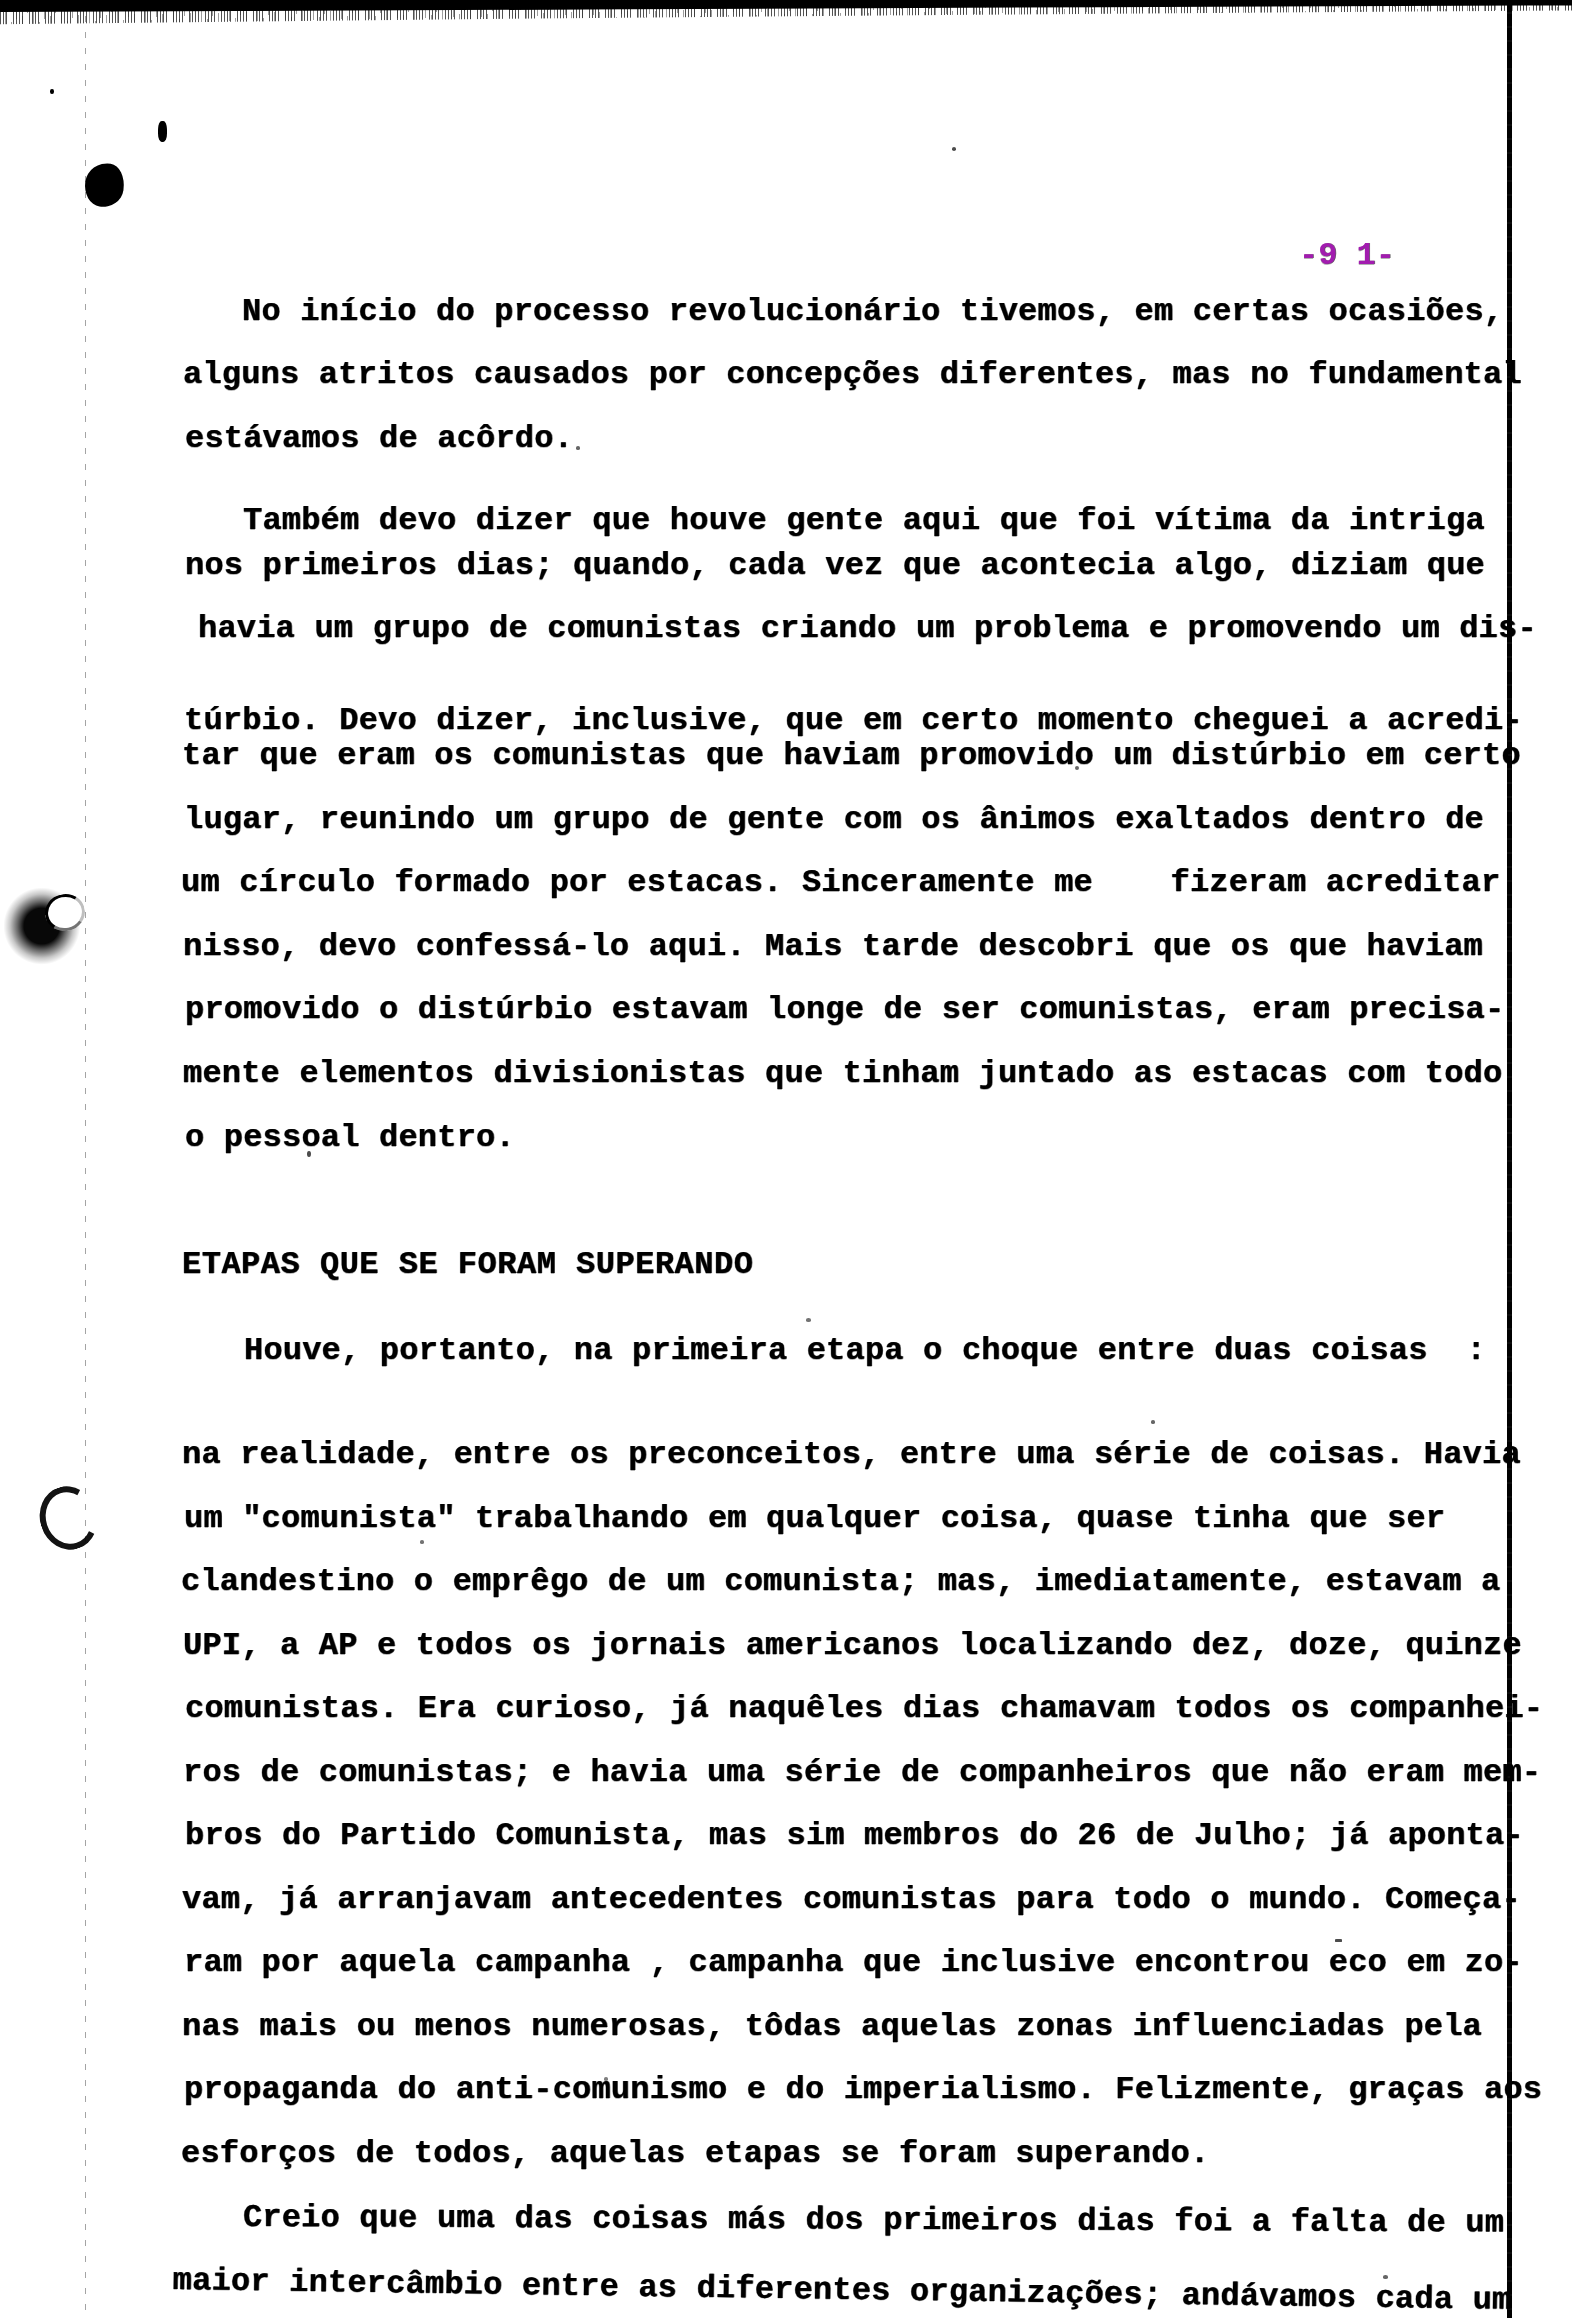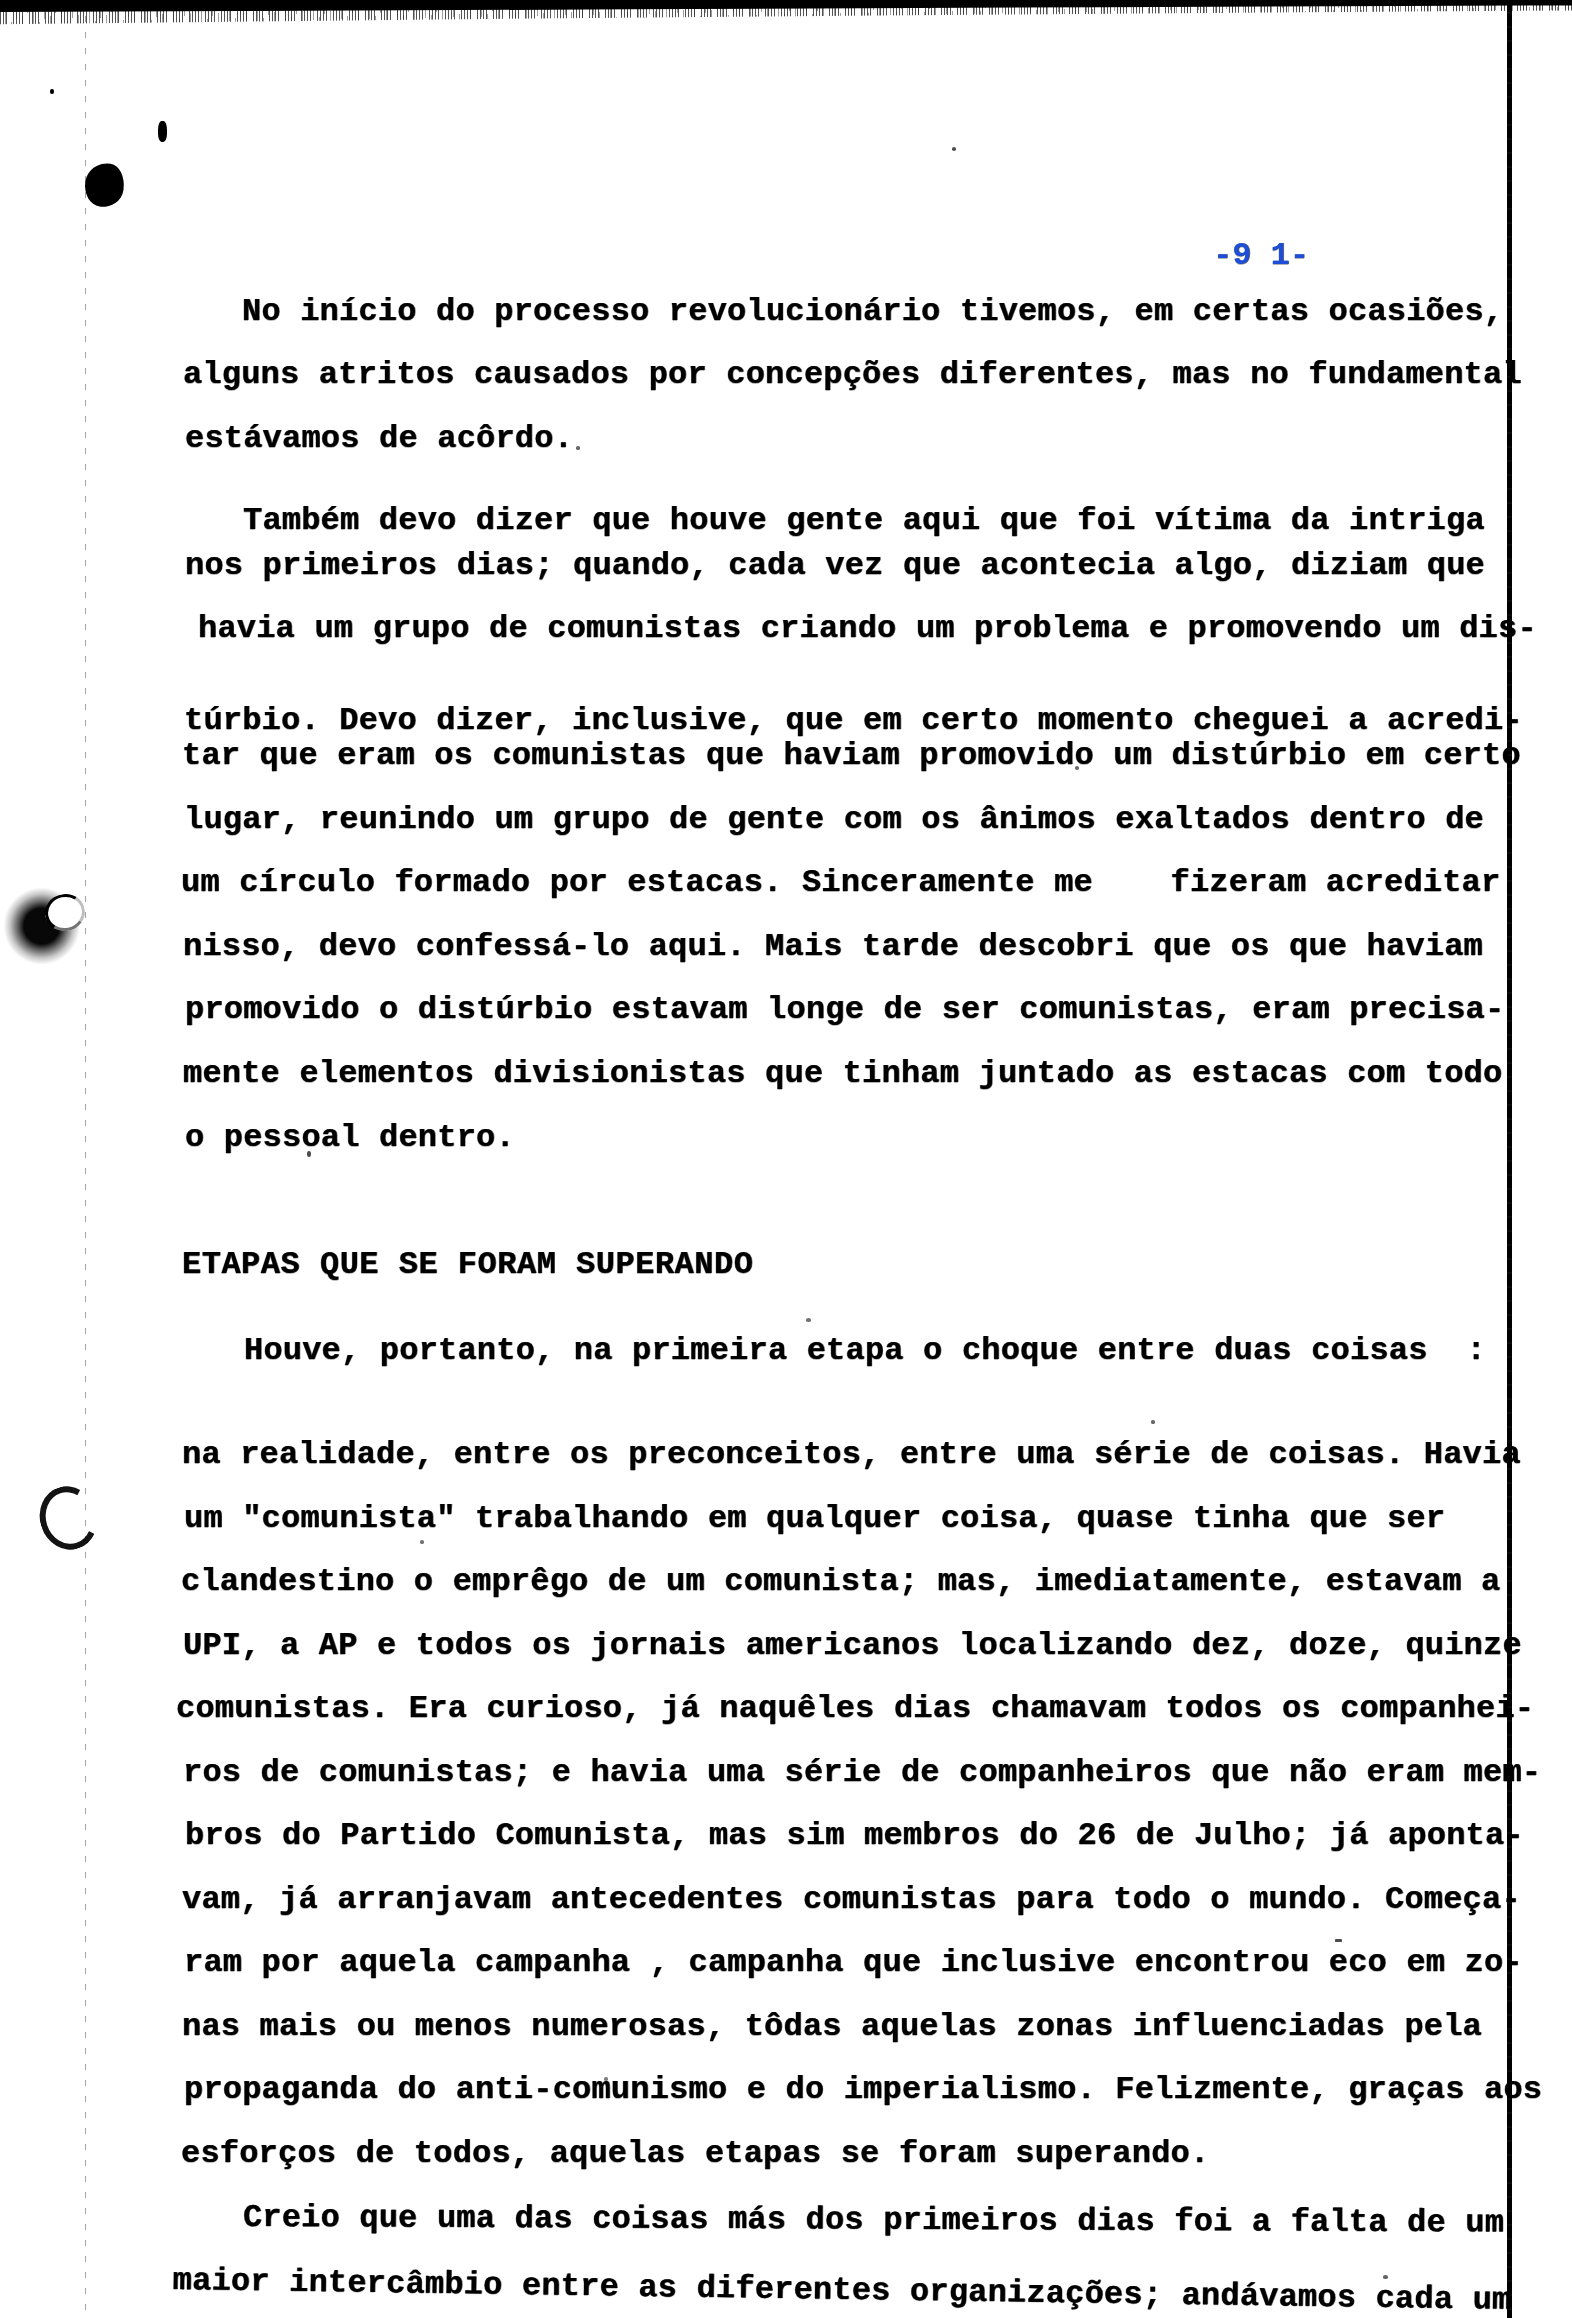--- a/index.html
+++ b/index.html
@@ -16,22 +16,22 @@
     white-space:pre;
     font-size:32px;
     font-weight:700;
     color:#000;
     letter-spacing:0.2px;
     text-shadow:0.7px 0 0 rgba(0,0,0,.55),-0.5px 0 0 rgba(0,0,0,.35),0 0.7px 0 rgba(0,0,0,.3);
     transform-origin:left top;
   }
   .heading{letter-spacing:0.5px;}
   #page-number{
-    position:absolute;left:1213px;top:237px;
-    font-size:32px;font-weight:700;color:#1d4ed8;white-space:pre;
+    position:absolute;left:1299px;top:237px;
+    font-size:32px;font-weight:700;color:#a21caf;white-space:pre;
     text-shadow:0.7px 0 0 rgba(0,0,0,.55),0 0.7px 0 rgba(0,0,0,.3);
   }
   
   .artifact{position:absolute;}
   #top-band{
     left:0;top:0;width:1573px;height:12px;background:#000;
     clip-path:polygon(0 0,100% 0,100% 45%,70% 60%,40% 78%,15% 92%,0 100%);
   }
   #top-band-noise{
     left:0;top:3.7px;width:1573px;height:24px;
@@ -115,21 +115,21 @@
     <div class="line" style="top: 928px; left: 183px;">nisso, devo confessá-lo aqui. Mais tarde descobri que os que haviam</div>
     <div class="line" style="top: 991px; left: 185px;">promovido o distúrbio estavam longe de ser comunistas, eram precisa-</div>
     <div class="line" style="top: 1055px; left: 183px;">mente elementos divisionistas que tinham juntado as estacas com todo</div>
     <div class="line" style="top: 1119px; left: 185px;">o pessoal dentro.</div>
     <div class="line heading" style="top: 1246px; left: 182px;">ETAPAS QUE SE FORAM SUPERANDO</div>
     <div class="line" style="top: 1332px; left: 244px;">Houve, portanto, na primeira etapa o choque entre duas coisas  :</div>
     <div class="line" style="top: 1436px; left: 182px;">na realidade, entre os preconceitos, entre uma série de coisas. Havia</div>
     <div class="line" style="top: 1500px; left: 184px;">um "comunista" trabalhando em qualquer coisa, quase tinha que ser</div>
     <div class="line" style="top: 1563px; left: 181px;">clandestino o emprêgo de um comunista; mas, imediatamente, estavam a</div>
     <div class="line" style="top: 1627px; left: 183px;">UPI, a AP e todos os jornais americanos localizando dez, doze, quinze</div>
-    <div class="line" style="top: 1690px; left: 176px;">comunistas. Era curioso, já naquêles dias chamavam todos os companhei-</div>
+    <div class="line" style="top: 1690px; left: 185px;">comunistas. Era curioso, já naquêles dias chamavam todos os companhei-</div>
     <div class="line" style="top: 1754px; left: 183px;">ros de comunistas; e havia uma série de companheiros que não eram mem-</div>
     <div class="line" style="top: 1817px; left: 185px;">bros do Partido Comunista, mas sim membros do 26 de Julho; já aponta-</div>
     <div class="line" style="top: 1881px; left: 182px;">vam, já arranjavam antecedentes comunistas para todo o mundo. Começa-</div>
     <div class="line" style="top: 1944px; left: 184px;">ram por aquela campanha , campanha que inclusive encontrou eco em zo-</div>
     <div class="line" style="top: 2008px; left: 182px;">nas mais ou menos numerosas, tôdas aquelas zonas influenciadas pela</div>
     <div class="line" style="top: 2071px; left: 184px;">propaganda do anti-comunismo e do imperialismo. Felizmente, graças aos</div>
     <div class="line" style="top: 2135px; left: 181px;">esforços de todos, aquelas etapas se foram superando.</div>
     <div class="line" style="top: 2199px; left: 243px; transform: rotate(0.25deg);">Creio que uma das coisas más dos primeiros dias foi a falta de um</div>
     <div class="line" style="top: 2262px; left: 173px; transform: rotate(0.85deg);">maior intercâmbio entre as diferentes organizações; andávamos cada um</div>
   </div>

